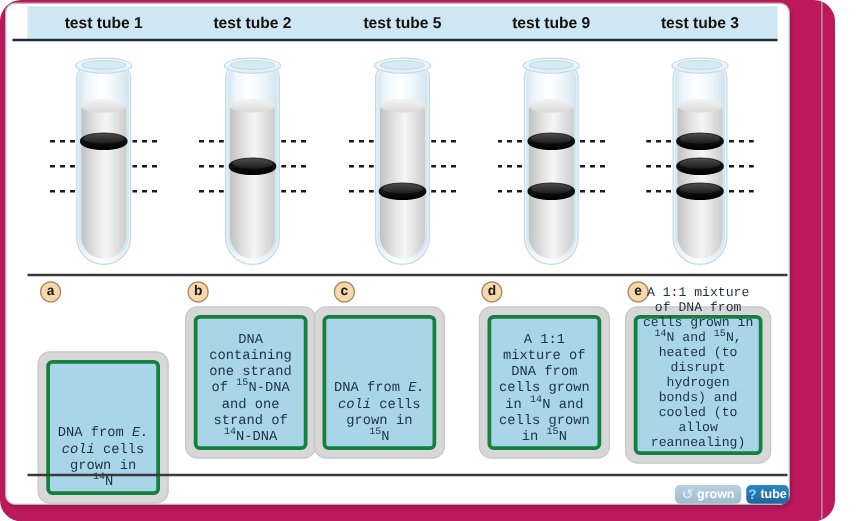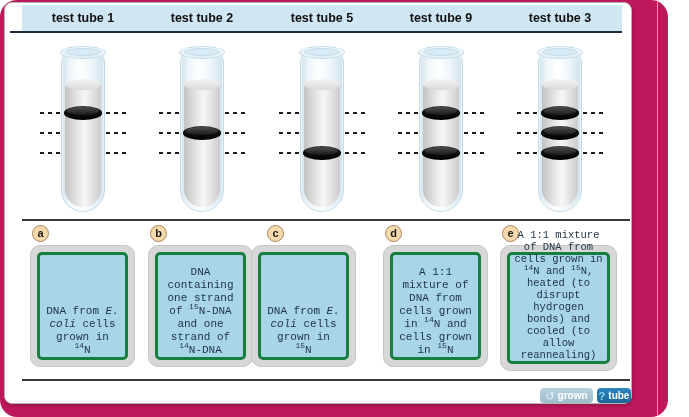--- a/index.html
+++ b/index.html
@@ -212,21 +212,21 @@
           <div class="band-top"></div>
         </div>
         <div class="rim">
           <div class="rim-inner"></div>
         </div>
       </div>
     </div>
   <div class="hline" id="sep-tubes"></div>
   <div id="cards-area">
       <div class="letter-circle" style="left: 32px;">a</div>
-      <div class="card" style="left: 30px; width: 105px;">
+      <div class="card" style="left: 30px; width: 105px; margin-top: 36px;">
         <div class="card-inner">
           <div class="card-text"><span>DNA from </span><span class="it">E. coli</span><span> cells grown in </span><sup>14</sup><span>N</span></div>
         </div>
       </div>
       <div class="letter-circle" style="left: 150px;">b</div>
       <div class="card" style="left: 148px; width: 105px;">
         <div class="card-inner">
           <div class="card-text"><span>DNA containing one strand of </span><sup>15</sup><span>N-DNA and one strand of </span><sup>14</sup><span>N-DNA</span></div>
         </div>
       </div>

